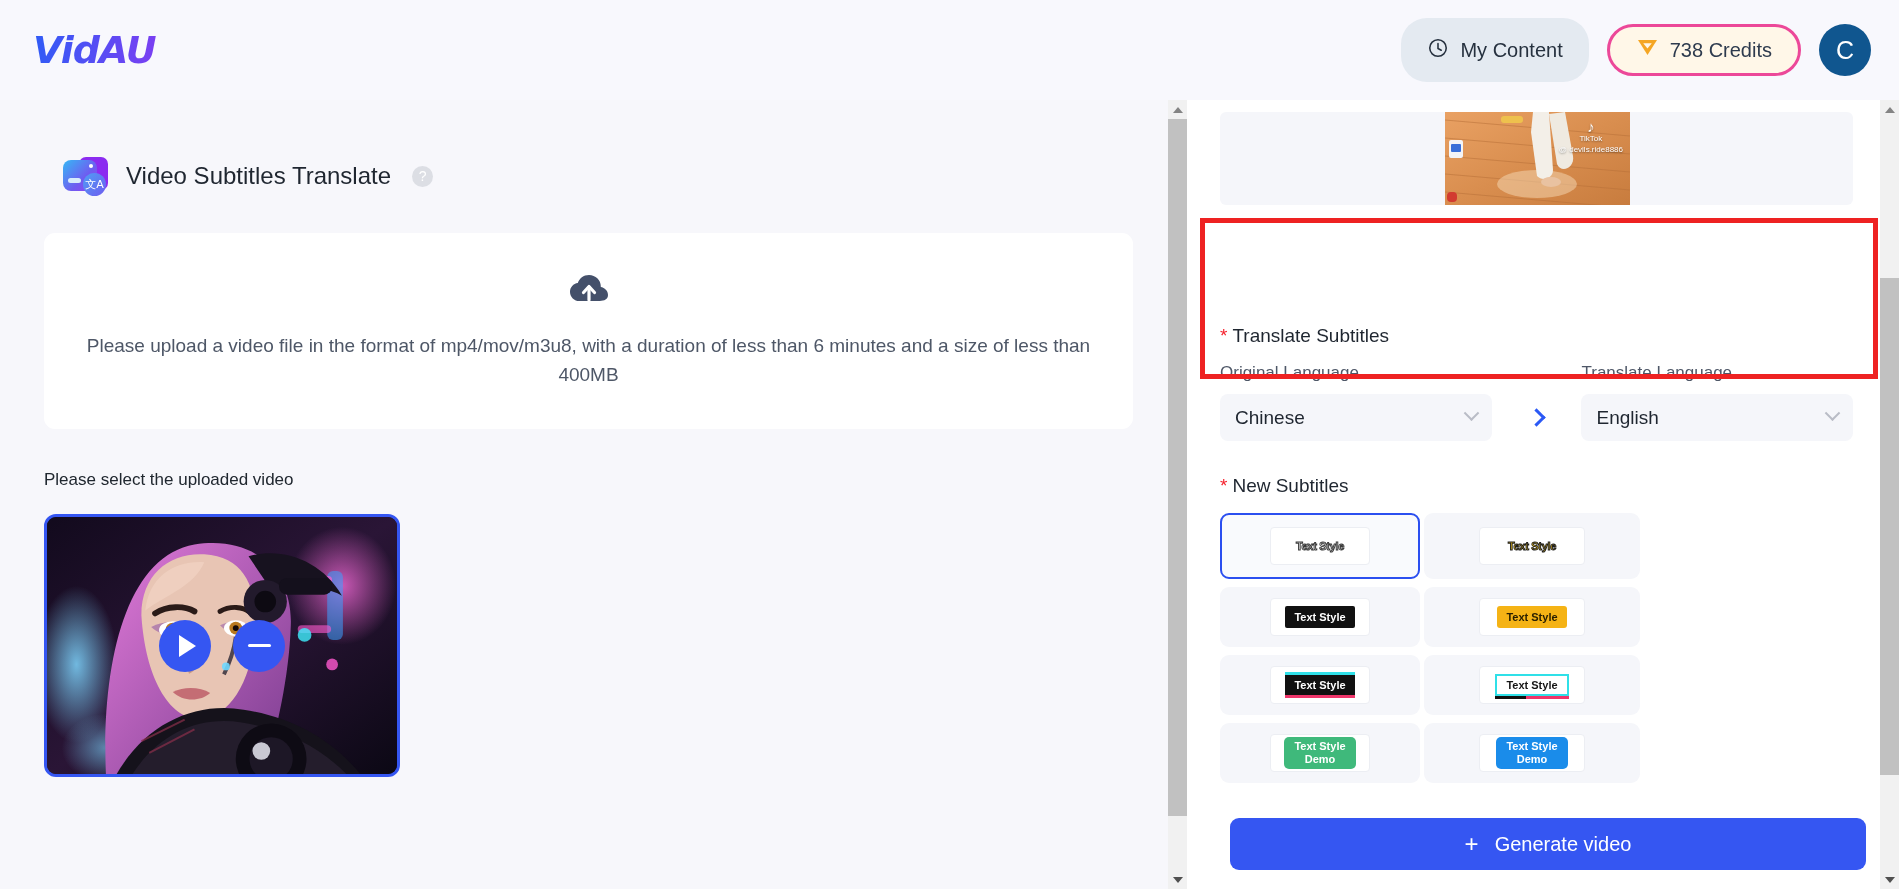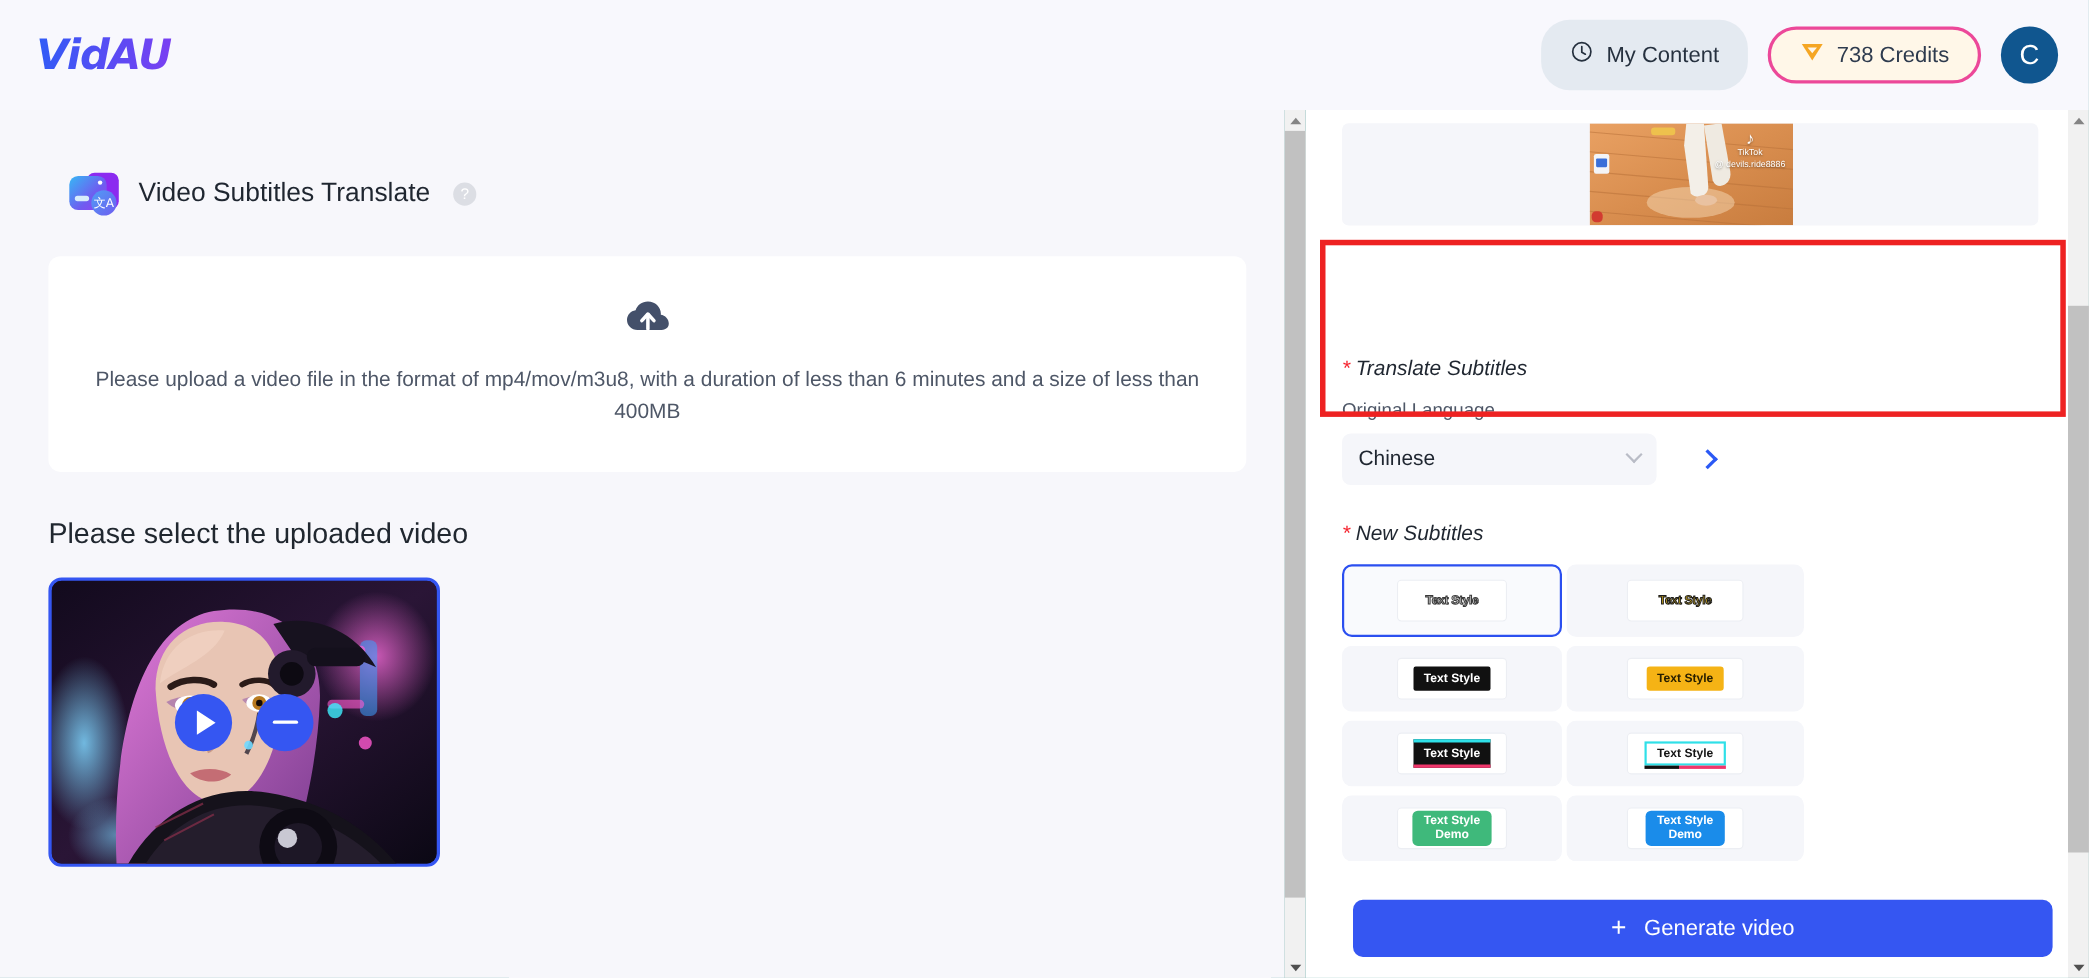--- a/index.html
+++ b/index.html
@@ -105,21 +105,21 @@
     align-items: center; justify-content: center;
     cursor: pointer;
   }
   .upload-icon { margin-bottom: 21px; }
   .upload-text {
     width: 1010px; text-align: center;
     font-size: 19px; color: #4e5767; line-height: 29px;
   }
 
   .select-label {
-    margin: 41px 0 0 44px; font-size: 26px; color: #20272f;
+    margin: 41px 0 0 44px; font-size: 17px; color: #20272f;
   }
   .video-thumb {
     position: relative; margin: 24px 0 0 44px;
     width: 356px; height: 263px;
     border: 3px solid #3556f2; border-radius: 12px;
     overflow: hidden; cursor: pointer;
     background: #1a1226;
   }
   .thumb-art { position: absolute; inset: 0; }
   .thumb-buttons {
@@ -186,21 +186,21 @@
     overflow: hidden;
   }
   .tiktok-wm {
     position: absolute; right: 7px; top: 8px;
     color: #fff; font-size: 8px; text-align: center; line-height: 11px;
     text-shadow: 0 1px 2px rgba(0,0,0,.45);
   }
   .tiktok-note { font-size: 15px; line-height: 13px; }
 
   .section-label {
-    font-size: 19px; color: #1f2630; margin-bottom: 16px; font-style: italic;
+    font-size: 19px; color: #1f2630; margin-bottom: 16px;
   }
   .req-star { color: #f5222d; margin-right: 5px; }
 
   .translate-block {
     position: absolute; top: 225px; left: 33px; width: 633px;
   }
   .lang-row { display: flex; align-items: flex-end; gap: 16px; }
   .lang-col { width: 286px; }
   .lang-caption { font-size: 17px; color: #4e5767; margin-bottom: 11px; }
   .lang-select {
@@ -481,20 +481,27 @@
         <div class="lang-col">
           <div class="lang-caption">Original Language</div>
           <div class="lang-select">
             <span>Chinese</span>
             <span class="chev-down"></span>
           </div>
         </div>
         <div class="arrow-between">
           <span class="chev-right"></span>
         </div>
+        <div class="lang-col">
+          <div class="lang-caption">Translate Language</div>
+          <div class="lang-select">
+            <span>English</span>
+            <span class="chev-down"></span>
+          </div>
+        </div>
       </div>
     </div>
 
     <div class="subs-block">
       <div class="section-label">
         <span class="req-star">*</span><span>New Subtitles</span>
       </div>
       <div class="style-grid">
 
         <div class="style-cell tall selected">

